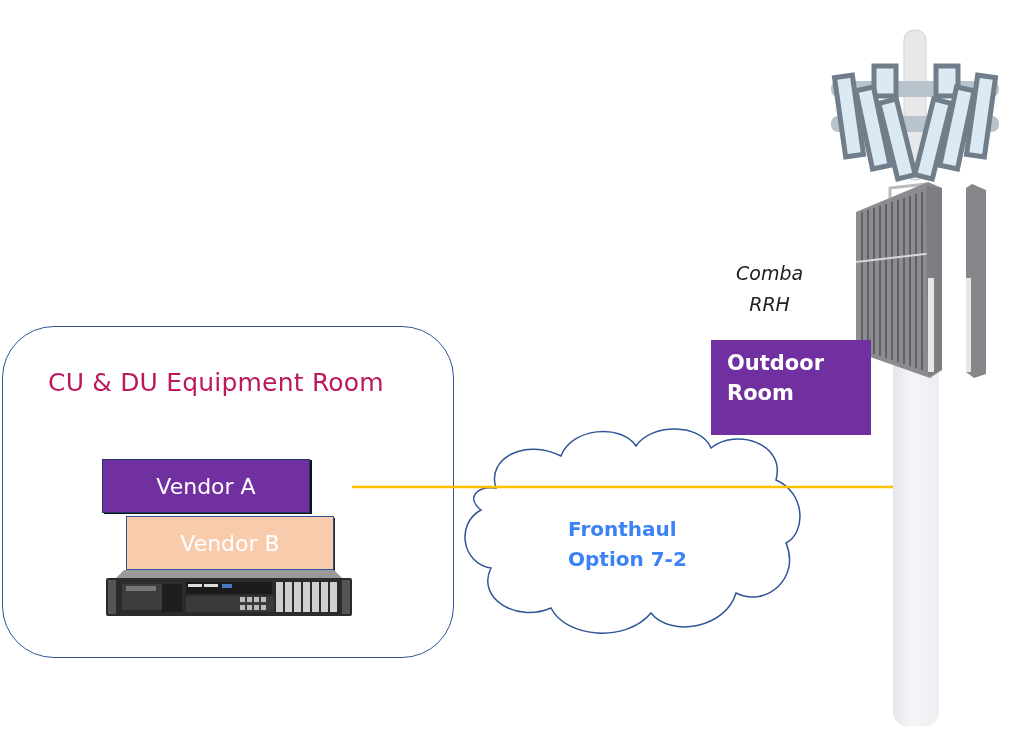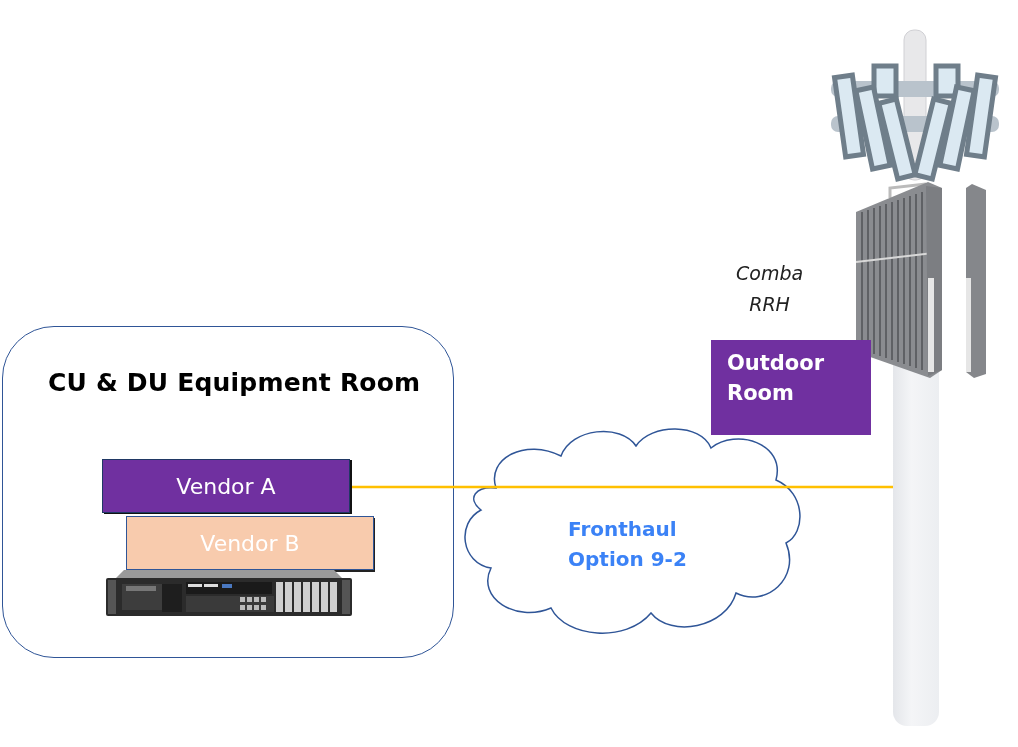--- a/index.html
+++ b/index.html
@@ -1,20 +1,20 @@
 <!DOCTYPE html>
 <html><head>
   <meta charset="utf-8">
   <style>
     html, body { margin: 0; padding: 0; background: #ffffff; }
     body { width: 1018px; height: 747px; position: relative; overflow: hidden; font-family: "DejaVu Sans", sans-serif; }
     .abs { position: absolute; }
     #room { left: 2px; top: 326px; width: 452px; height: 332px; border: 1.5px solid #2f5597; border-radius: 52px; box-sizing: border-box; }
-    #room-title { left: 48px; top: 368px; font-size: 25px; font-weight: bold; color: #000000; white-space: nowrap; letter-spacing: 0.2px; }
-    .vendor { left: 102px; width: 248px; height: 54px; box-sizing: border-box; color: #ffffff; font-size: 22px; display: flex; align-items: center; justify-content: center; }
+    #room-title { left: 48px; top: 368px; font-size: 25px; font-weight: normal; color: #be185d; white-space: nowrap; letter-spacing: 0.2px; }
+    .vendor { left: 102px; width: 208px; height: 54px; box-sizing: border-box; color: #ffffff; font-size: 22px; display: flex; align-items: center; justify-content: center; }
     #vendor-a { top: 459px; background: #7030a0; border: 1.5px solid #203864; box-shadow: 2px 1px 0 #111; }
     #vendor-b { top: 516px; background: #f8cbad; border: 1.5px solid #2f5597; box-shadow: 1px 2px 0 #222; margin-left: 24px; }
     #server { left: 106px; top: 570px; width: 246px; height: 46px; }
     #cloud-svg { left: 456px; top: 418px; width: 352px; height: 222px; }
     #cloud-label { left: 568px; top: 514px; font-size: 20px; font-weight: bold; color: #3b82f6; line-height: 30px; }
     #fiber-svg { left: 0; top: 0; width: 1018px; height: 747px; pointer-events: none; }
     #pole { left: 893px; top: 360px; width: 46px; height: 366px; background: linear-gradient(90deg, #e4e6ea 0%, #f4f5f7 40%, #eceef1 100%); border-radius: 0 0 14px 14px; }
     #antenna-svg { left: 826px; top: 26px; width: 178px; height: 160px; }
     #rrh-svg { left: 850px; top: 182px; width: 140px; height: 196px; }
     #rrh-label { left: 736px; top: 258px; font-size: 19px; font-style: italic; color: #222; line-height: 31px; font-weight: 300; text-align: center; }
@@ -71,21 +71,21 @@
 <svg id="cloud-svg" class="abs" viewBox="0 0 352 222">
   <path d="M40,70 C30,40 70,20 105,38 C115,10 165,5 180,28 C195,5 245,5 255,30 C280,10 330,25 320,62 C350,75 350,115 330,125 C345,160 310,190 280,175 C270,210 215,220 195,195 C170,225 110,220 95,190 C60,205 20,180 35,150 C5,145 0,105 25,92 C10,80 20,68 40,70 Z" fill="#ffffff" stroke="#2f5597" stroke-width="1.5"></path>
 </svg>
 
 <svg id="fiber-svg" class="abs" viewBox="0 0 1018 747">
   <polyline points="352,487 908,487 908,372" fill="none" stroke="#ffc000" stroke-width="2.5"></polyline>
 </svg>
 
 <div id="cloud-label" class="abs">
   <div>Fronthaul</div>
-  <div>Option 9-2</div>
+  <div>Option 7-2</div>
 </div>
 
 <div id="pole" class="abs"></div>
 
 <svg id="antenna-svg" class="abs" viewBox="0 0 178 160">
   <rect x="78" y="4" width="22" height="150" rx="10" fill="#e8e8ea" stroke="#d0d0d4"></rect>
   <rect x="5" y="55" width="168" height="16" rx="7" fill="#b9c3cc"></rect>
   <rect x="5" y="90" width="168" height="16" rx="7" fill="#b9c3cc"></rect>
   <g fill="#dbe9f2" stroke="#6f7e8a" stroke-width="5">
     <rect x="48" y="40" width="22" height="30"></rect>

